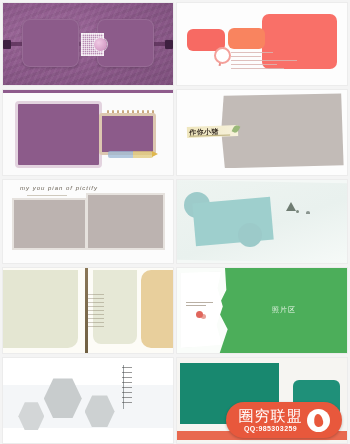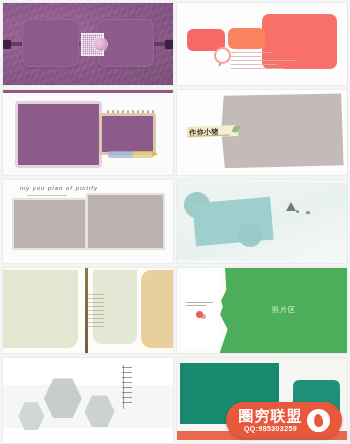--- a/index.html
+++ b/index.html
@@ -262,21 +262,21 @@
     position:absolute;left:226px;top:402px;width:116px;height:36px;
     background:#e8583c;border-radius:18px;
     display:flex;align-items:center;justify-content:center;
     box-shadow:0 1px 3px rgba(0,0,0,.25);
   }
   .watermark .wtext{
     display:flex;flex-direction:column;align-items:center;justify-content:center;
     margin-right:4px;
   }
   .watermark .wtitle{
-    font-size:15px;color:#ffffff;font-weight:700;letter-spacing:1px;line-height:1.05;
+    font-size:15px;color:#ffffff;font-weight:400;letter-spacing:1px;line-height:1.05;
   }
   .watermark .wqq{
     font-size:7px;color:#ffffff;font-weight:700;letter-spacing:.4px;margin-top:1px;
   }
   .watermark .wlogo{
     width:23px;height:23px;border-radius:50%;background:#ffffff;
     display:flex;align-items:center;justify-content:center;flex:0 0 auto;
   }
   .watermark .wlogo .flame{
     width:9px;height:13px;background:#e8583c;

